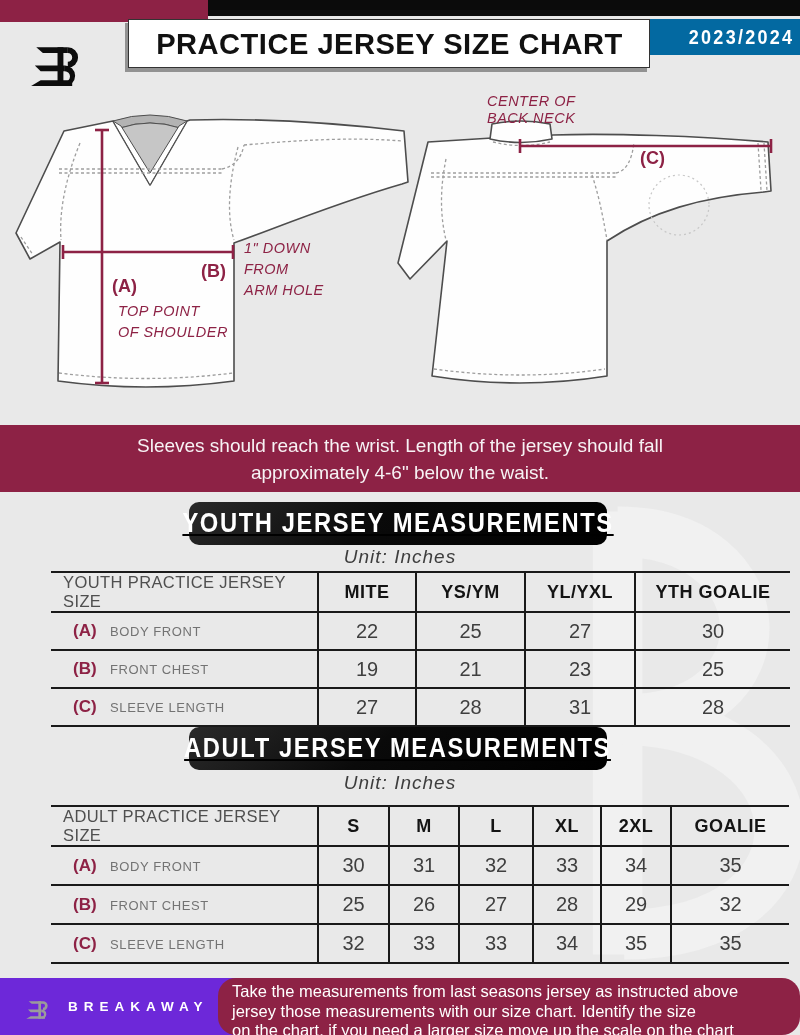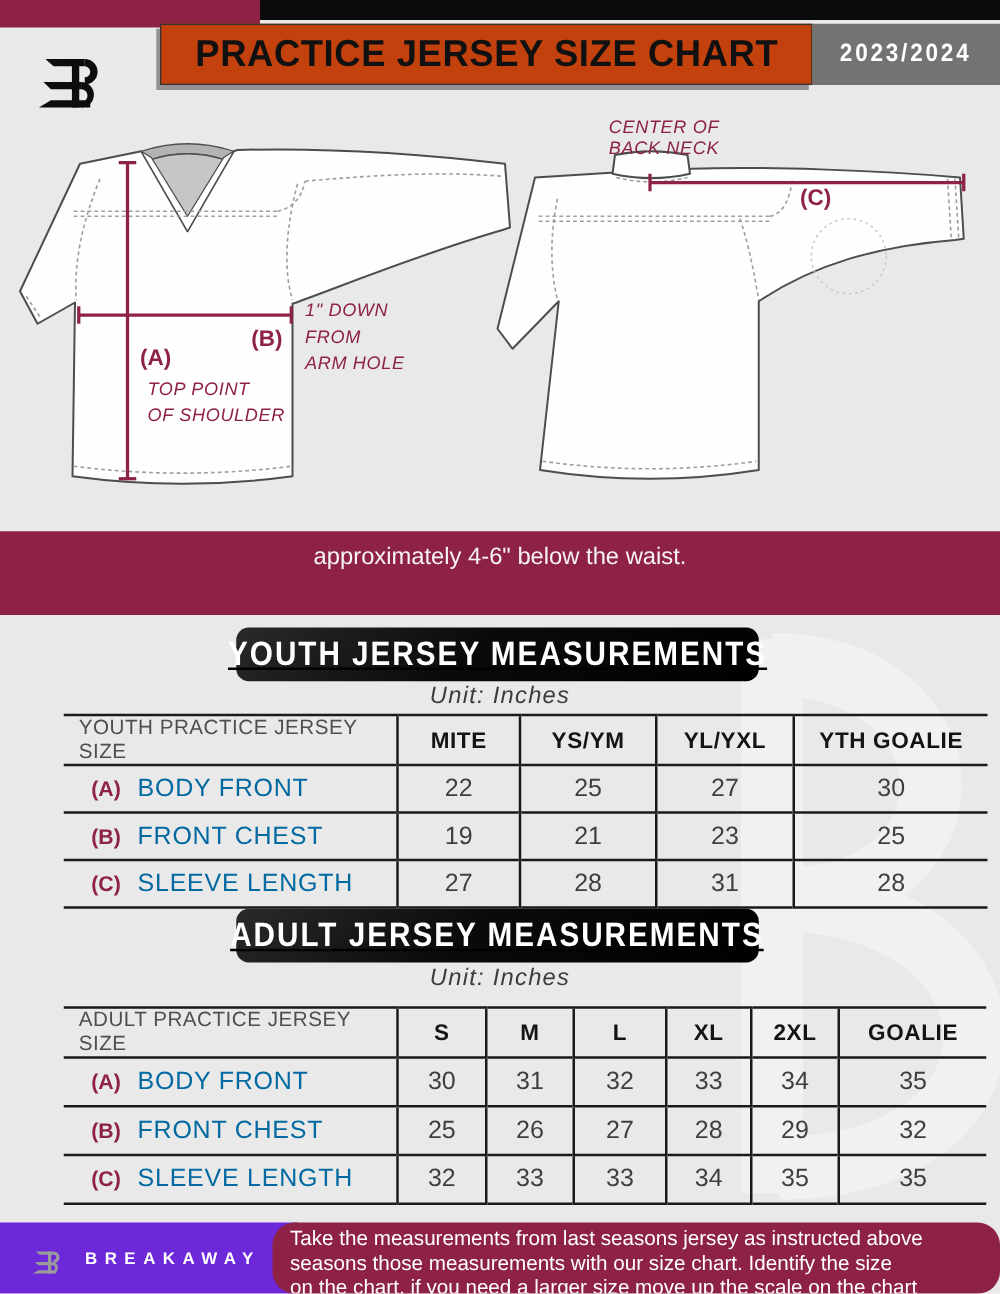--- a/index.html
+++ b/index.html
@@ -8,31 +8,31 @@
     background:#E9E9E9; overflow:hidden;
     font-family:"Liberation Sans", sans-serif;
   }
   .abs { position:absolute; }
 
   
   .bar-maroon { left:0; top:0; width:208px; height:22px; background:#8D2245; }
   .bar-black  { left:208px; top:0; width:592px; height:16px; background:#0B0B0B; }
   .logo-header { left:26px; top:24px; width:66px; height:72px; color:#0d0d0d; }
   .title-box {
-    left:128px; top:19px; width:522px; height:49px; background:#c2410c;
+    left:128px; top:19px; width:522px; height:49px; background:#ffffff;
     border:1px solid #333; box-shadow:-3px 4px 0 rgba(40,40,40,0.45);
     display:flex; align-items:center; justify-content:center; box-sizing:border-box;
   }
   .title-box span {
     font-size:30px; font-weight:bold; color:#111; letter-spacing:0.5px;
     transform:scaleX(0.97); white-space:nowrap;
   }
   .season-box {
-    left:650px; top:19px; width:150px; height:49px; background:#737373;
-    display:flex; align-items:center; justify-content:center;
+    left:650px; top:19px; width:150px; height:36px; background:#0369a1;
+    display:flex; align-items:center; justify-content:flex-end;
   }
   .season-box span {
     color:#fff; font-size:20px; font-weight:bold; letter-spacing:2.5px;
     transform:scaleX(0.9); white-space:nowrap;
   }
 
   
   .diagram { left:0; top:85px; width:800px; height:340px; }
   .diagram .mkey  { font-family:"Liberation Sans",sans-serif; font-size:18px; font-weight:800; fill:#8D2245; }
   .diagram .mnote { font-family:"Liberation Sans",sans-serif; font-size:14.5px; font-style:italic; font-weight:500; fill:#8D2245; letter-spacing:0.5px; }
@@ -69,21 +69,21 @@
     border-bottom:2px solid #1a1a1a;
   }
   .table-youth { top:571px; width:739px; }
   .table-adult { top:805px; width:738px; }
   table.size-table tr > * { border-top:2px solid #1a1a1a; padding:0; }
   table.size-table th + th, table.size-table td + td { border-left:2px solid #1a1a1a; }
   table.size-table th { font-weight:bold; color:#141414; font-size:18px; letter-spacing:0.5px; text-align:center; }
   table.size-table th.rowhead { font-weight:normal; color:#4f4f4f; font-size:16.5px; letter-spacing:0.4px; text-align:left; padding-left:12px; }
   table.size-table td.rowlabel { text-align:left; padding-left:22px; }
   table.size-table td.rowlabel .key { color:#8D2245; font-weight:800; font-size:17px; margin-right:9px; }
-  table.size-table td.rowlabel .lbl { color:#0369a1; font-size:20px; letter-spacing:0.6px; }
+  table.size-table td.rowlabel .lbl { color:#737373; font-size:13px; letter-spacing:0.6px; }
   table.size-table td.val { text-align:center; color:#3f3f3f; font-size:20px; }
   .table-youth tr.thead > * { height:37px; }
   .table-youth tr.drow  > * { height:36px; }
   .table-adult tr.thead > * { height:36px; }
   .table-adult tr.drow  > * { height:37px; }
 
   
   .watermark { left:545px; top:498px; width:330px; height:470px; color:#f3f3f3; opacity:0.85; }
 
   
@@ -189,20 +189,21 @@
     <text x="226" y="192" text-anchor="end" class="mkey">(B)</text>
     <text x="244" y="168" class="mnote">1" DOWN</text>
     <text x="244" y="189" class="mnote">FROM</text>
     <text x="244" y="210" class="mnote">ARM HOLE</text>
     <text x="640" y="79" class="mkey">(C)</text>
     <text x="487" y="21" class="mnote">CENTER OF</text>
     <text x="487" y="38" class="mnote">BACK NECK</text>
   </svg>
 
   <div class="abs note-banner">
+    <div>Sleeves should reach the wrist. Length of the jersey should fall</div>
     <div>approximately 4-6" below the waist.</div>
   </div>
 
   <div class="abs section-banner banner-youth">
     <span>YOUTH JERSEY MEASUREMENTS</span>
   </div>
   <div class="abs unit-label unit-youth">Unit: Inches</div>
 
   <table class="size-table table-youth">
     <colgroup>
@@ -318,17 +319,17 @@
     </table>
 
   <div class="abs footer-black">
     <svg class="logo-footer" viewBox="0 0 90 85">
       <use href="#logo-b"></use>
     </svg>
     <span class="wordmark">BREAKAWAY</span>
   </div>
   <div class="abs footer-maroon">
     <div>Take the measurements from last seasons jersey as instructed above</div>
-    <div>seasons those measurements  with our size chart. Identify the size</div>
+    <div>jersey those measurements  with our size chart. Identify the size</div>
     <div>on the chart, if you need a larger size move up the scale on the chart</div>
   </div>
 
 </div>
 
 </body></html>

